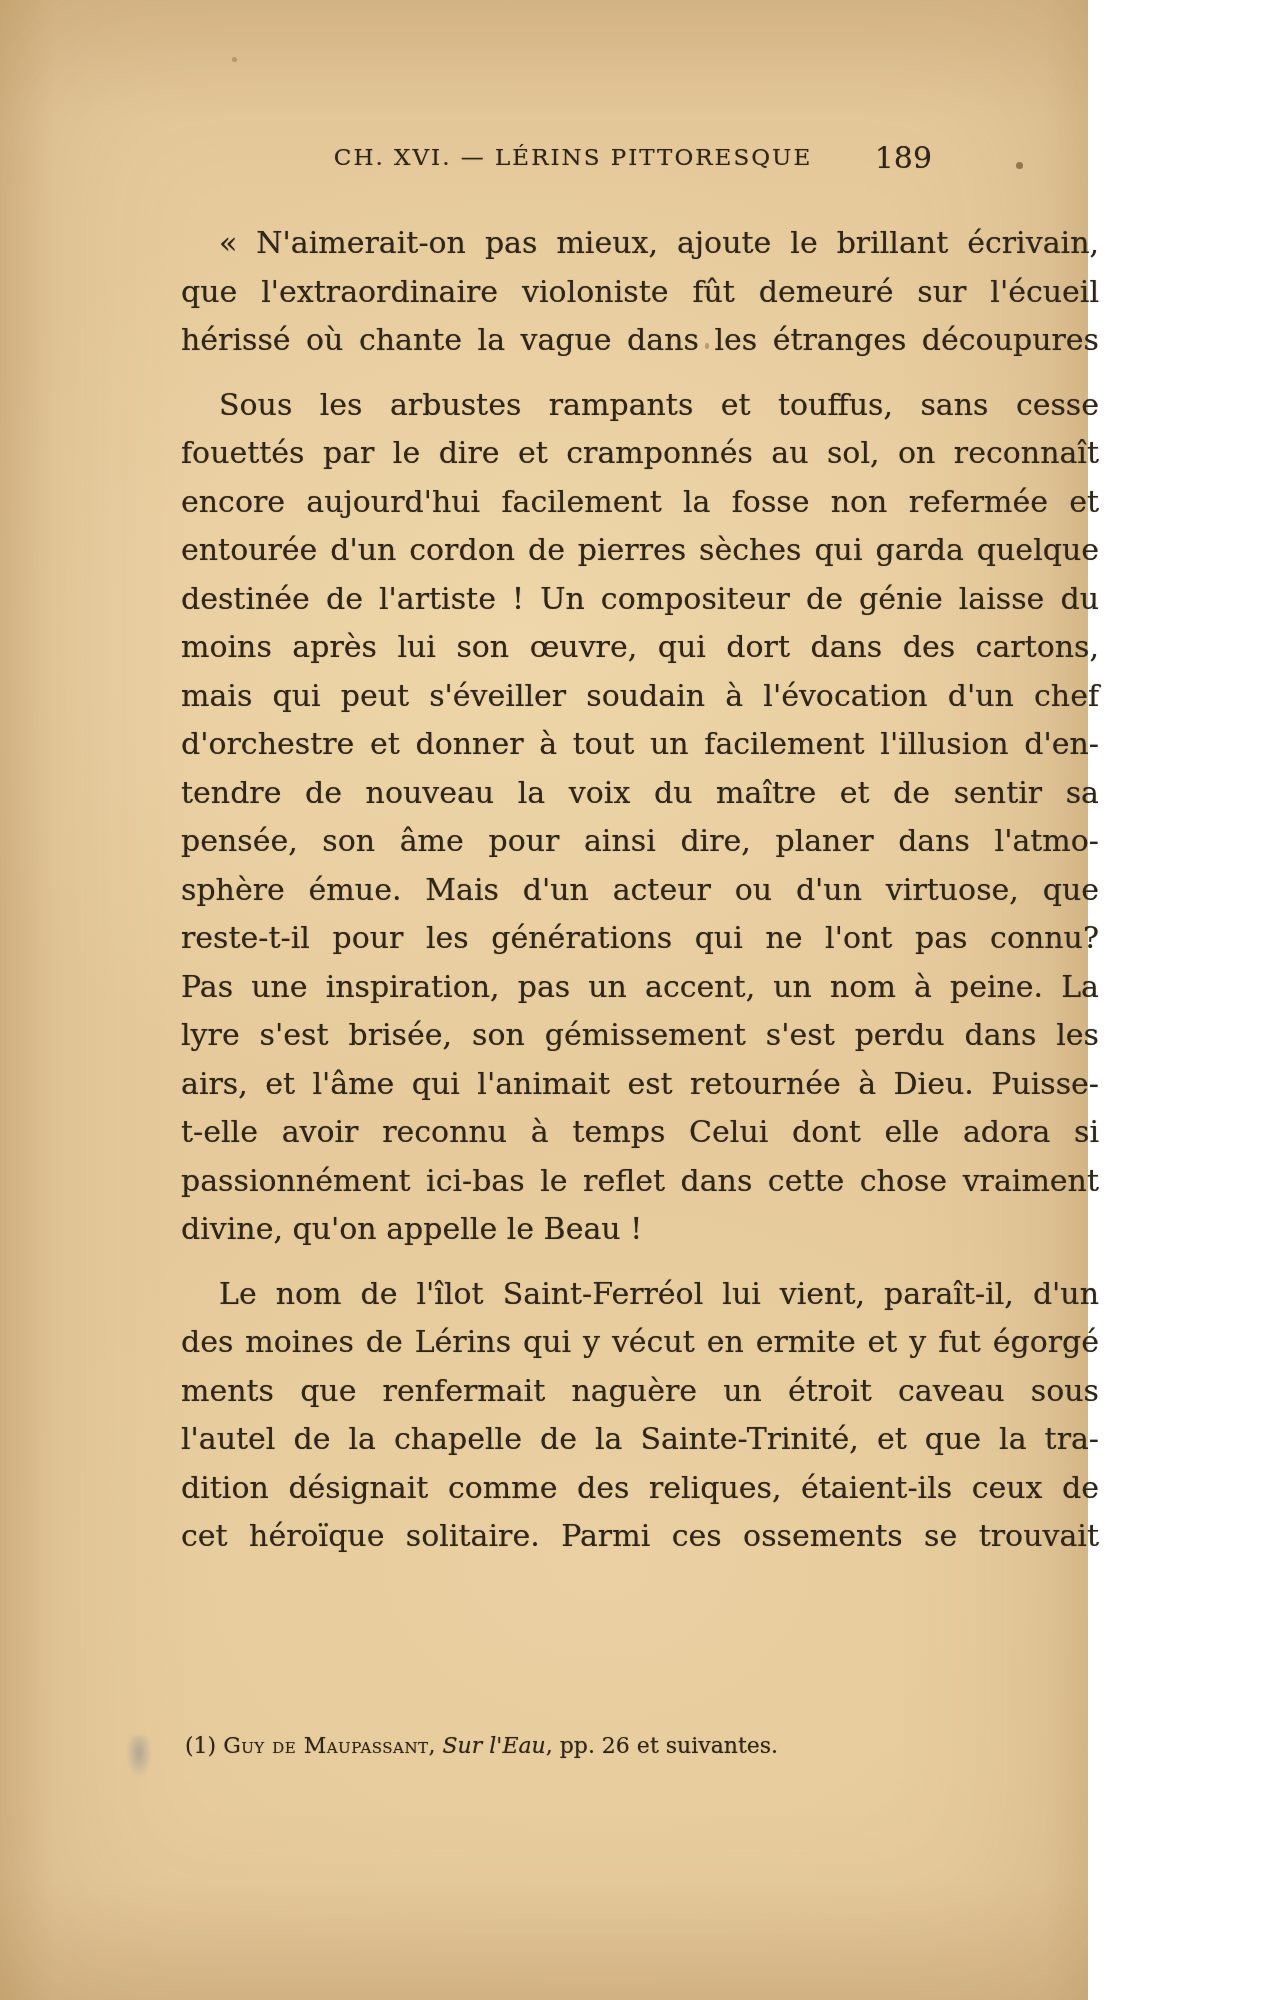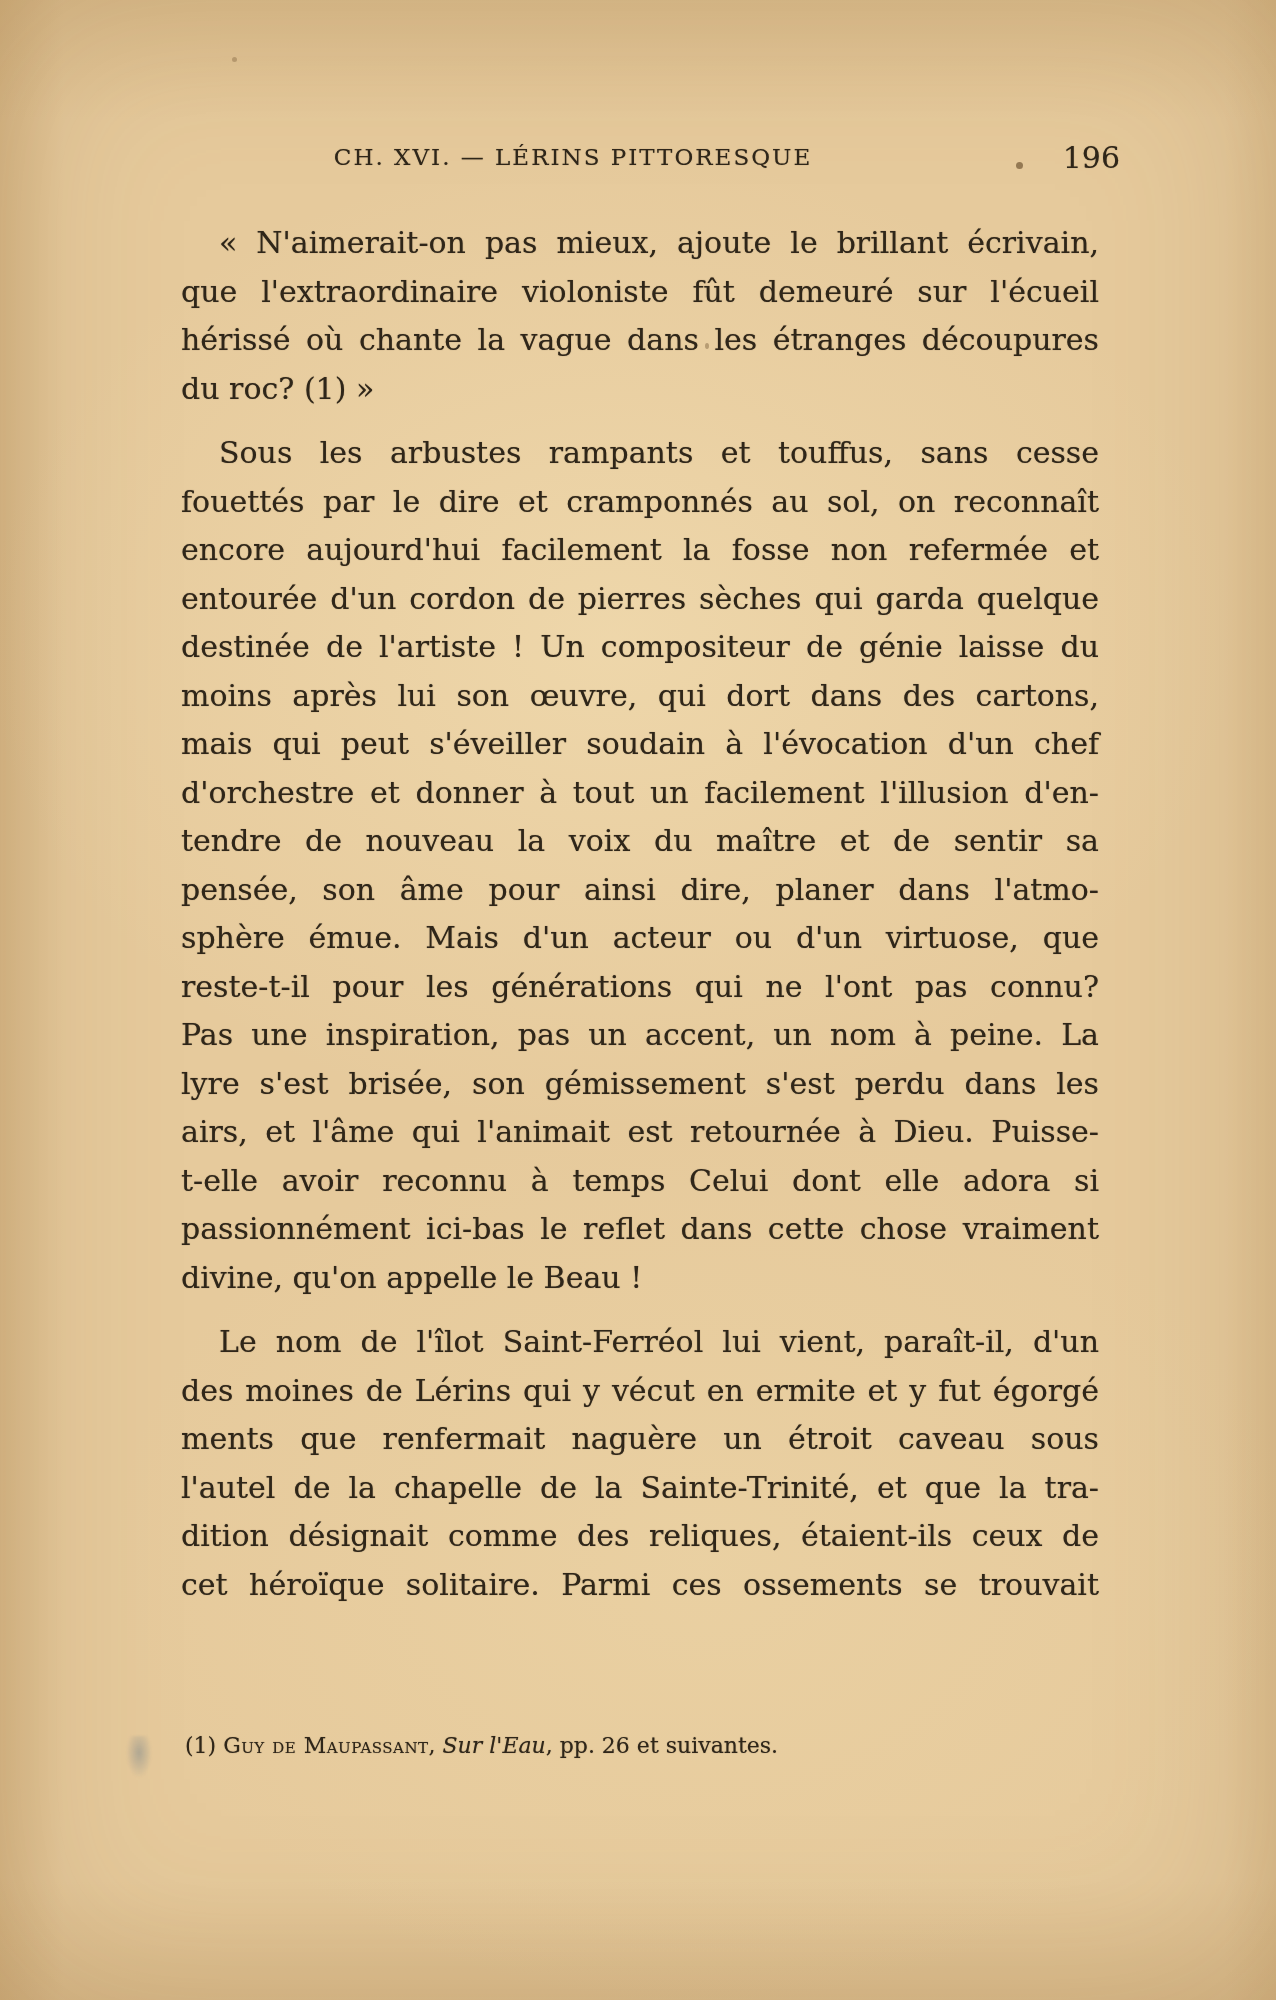--- a/index.html
+++ b/index.html
@@ -5,21 +5,21 @@
   html, body {
     margin: 0;
     padding: 0;
     width: 1276px;
     height: 2000px;
     overflow: hidden;
     font-family: "DejaVu Serif", "Liberation Serif", serif;
   }
   .page {
     position: relative;
-    width: 1276px;
+    width: 1088px;
     height: 2000px;
     background-color: var(--paper, #e6ca9c);
     background-image:
       radial-gradient(ellipse 900px 700px at 48% 32%, rgba(246,227,184,0.50), rgba(246,227,184,0) 70%),
       radial-gradient(ellipse 800px 600px at 55% 78%, rgba(240,219,172,0.35), rgba(240,219,172,0) 75%),
       linear-gradient(to bottom, rgba(190,152,95,0.22) 0%, rgba(190,152,95,0) 6%, rgba(190,152,95,0) 94%, rgba(185,145,88,0.22) 100%),
       linear-gradient(to right, rgba(185,145,88,0.28) 0%, rgba(185,145,88,0) 5%, rgba(185,145,88,0) 96%, rgba(190,152,95,0.18) 100%);
     box-shadow: inset 0 0 160px 30px rgba(128,90,42,0.18);
     color: var(--ink, #2f2619);
   }
@@ -88,28 +88,27 @@
   }
   .speckle.s1 { left: 1016px; top: 162px; width: 7px; height: 7px; }
   .speckle.s2 { left: 232px;  top: 57px;  width: 5px; height: 5px; opacity: 0.5; }
   .speckle.s3 { left: 705px;  top: 343px; width: 4px; height: 6px; opacity: 0.6; }
 </style>
 </head>
 <body>
 
 <div class="page">
   <div class="chapter">CH. XVI. — LÉRINS PITTORESQUE</div>
-  <div class="pagenum">196</div>
+  <div class="pagenum">189</div>
 
   <div class="body-text">
       <div class="paragraph">
         <div class="line indent">« N'aimerait-on pas mieux, ajoute le brillant écrivain,</div>
         <div class="line">que l'extraordinaire violoniste fût demeuré sur l'écueil</div>
         <div class="line">hérissé où chante la vague dans les étranges découpures</div>
-        <div class="line lastline">du roc? (1) »</div>
       </div>
       <div class="paragraph">
         <div class="line indent">Sous les arbustes rampants et touffus, sans cesse</div>
         <div class="line">fouettés par le dire et cramponnés au sol, on reconnaît</div>
         <div class="line">encore aujourd'hui facilement la fosse non refermée et</div>
         <div class="line">entourée d'un cordon de pierres sèches qui garda quelque</div>
         <div class="line">destinée de l'artiste ! Un compositeur de génie laisse du</div>
         <div class="line">moins après lui son œuvre, qui dort dans des cartons,</div>
         <div class="line">mais qui peut s'éveiller soudain à l'évocation d'un chef</div>
         <div class="line">d'orchestre et donner à tout un facilement l'illusion d'en-</div>

